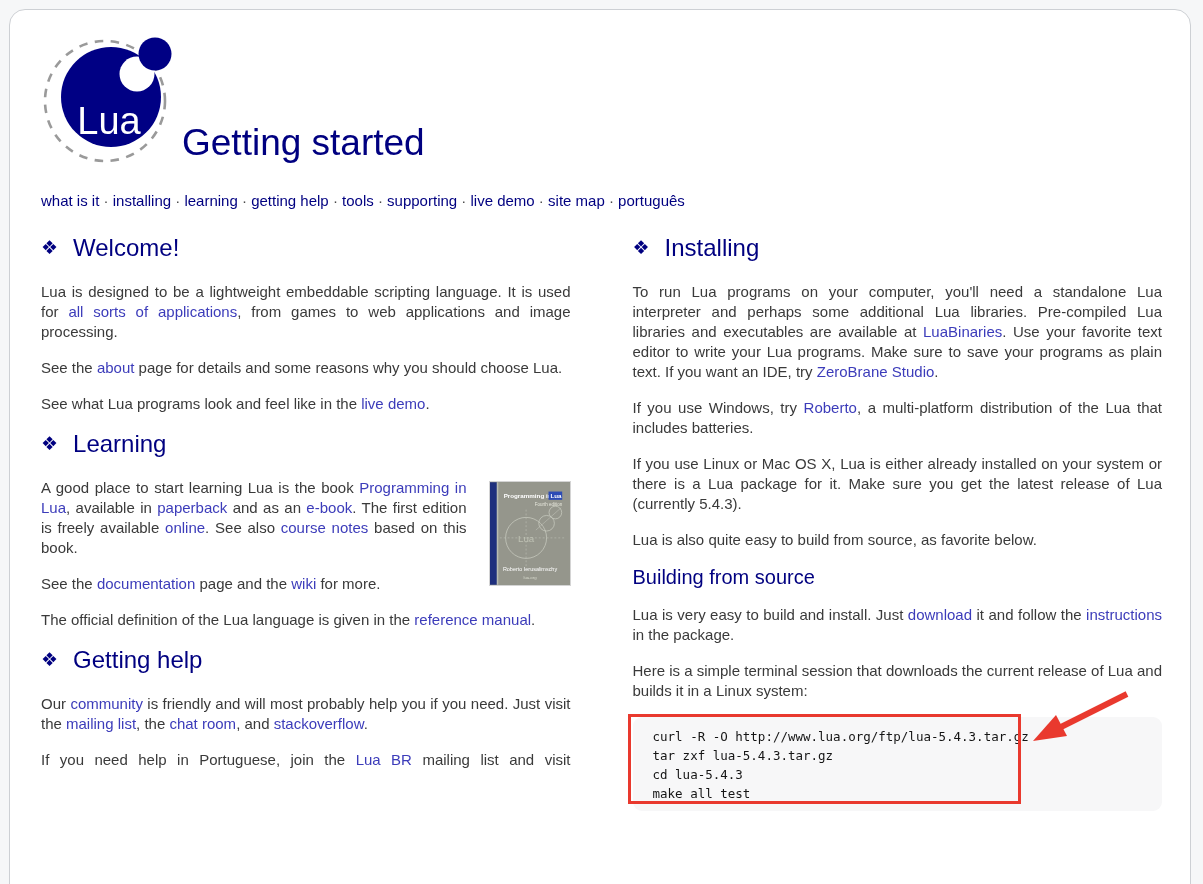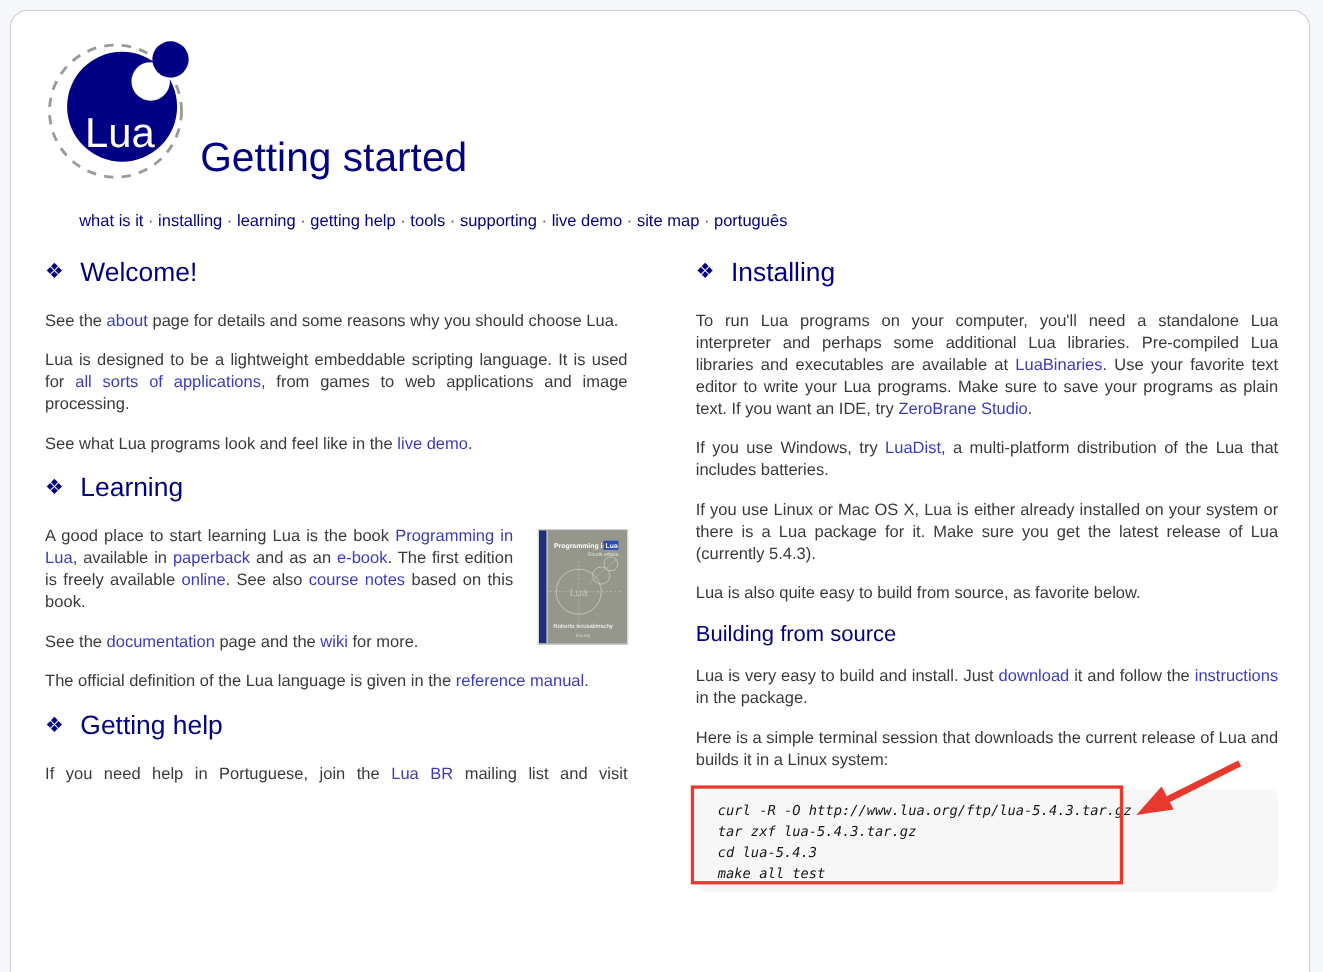--- a/index.html
+++ b/index.html
@@ -16,37 +16,37 @@
   .card{
     position:absolute;left:9px;top:9px;width:1182px;height:930px;
     background:var(--card);
     border:1px solid #cdd0d4;border-radius:16px;
   }
   .logo{position:absolute;left:31px;top:26px;width:132px;height:132px;}
   .page-title{
     position:absolute;left:172px;top:112px;
     font-size:37px;color:var(--accent);white-space:nowrap;
   }
-  .nav{position:absolute;left:31px;top:182px;font-size:15px;white-space:nowrap;margin-left:31px;}
+  .nav{position:absolute;left:31px;top:182px;font-size:15px;white-space:nowrap;}
   .navlink{color:var(--accent);text-decoration:none;}
   .navsep{color:#4a4a4a;}
   .cols{position:absolute;left:31px;top:218px;width:1121px;display:flex;gap:62px;}
   .col{width:537px;}
   h2{font-size:24px;color:var(--accent);font-weight:400;margin:6px 0 20px;clear:both;}
   .hicon{font-size:19px;margin-right:15px;position:relative;top:-2px;}
   h3{font-size:20px;color:var(--accent);font-weight:400;margin:2px 0 16px;}
   p{font-size:15px;line-height:20px;color:var(--text);text-align:justify;margin:0 0 16px;}
   p.cut{text-align-last:justify;}
   .lnk{color:var(--link);text-decoration:none;}
   .book{
     float:right;width:82px;height:105px;margin:3px 0 10px 22px;
     border:1px solid #d4d4d4;background:#95968c;
   }
   .codewrap{position:relative;margin-top:0;}
-  .codebg{background:#f7f7f8;border-radius:9px;padding:10px 20px 8px;font-style:italic;}
+  .codebg{background:#f7f7f8;border-radius:9px;padding:10px 20px 8px;}
   pre{
     margin:0;font-family:"DejaVu Sans Mono",monospace;
     font-size:12.5px;line-height:19px;color:#151515;
   }
   .redbox{
     position:absolute;left:-5px;top:-3px;width:393px;height:90px;
     border:3px solid var(--ann);pointer-events:none;
   }
   .arrow{position:absolute;left:390px;top:-30px;width:112px;height:68px;pointer-events:none;}
 </style>
@@ -64,22 +64,22 @@
   </svg>
 
   <div class="page-title">Getting started</div>
 
   <nav class="nav" id="main-nav"><a class="navlink" href="#">what is it</a><span class="navsep"> · </span><a class="navlink" href="#">installing</a><span class="navsep"> · </span><a class="navlink" href="#">learning</a><span class="navsep"> · </span><a class="navlink" href="#">getting help</a><span class="navsep"> · </span><a class="navlink" href="#">tools</a><span class="navsep"> · </span><a class="navlink" href="#">supporting</a><span class="navsep"> · </span><a class="navlink" href="#">live demo</a><span class="navsep"> · </span><a class="navlink" href="#">site map</a><span class="navsep"> · </span><a class="navlink" href="#">português</a></nav>
 
   <div class="cols">
     <div class="col" id="col-left">
         <section class="sec">
           <h2><span class="hicon">❖</span><span>Welcome!</span></h2>
+          <p><span>Lua is designed to be a lightweight embeddable scripting language. It is used for </span><a class="lnk" href="#">all sorts of applications</a><span>, from games to web applications and image processing.</span></p>
           <p><span>See the </span><a class="lnk" href="#">about</a><span> page for details and some reasons why you should choose Lua.</span></p>
-          <p><span>Lua is designed to be a lightweight embeddable scripting language. It is used for </span><a class="lnk" href="#">all sorts of applications</a><span>, from games to web applications and image processing.</span></p>
           <p><span>See what Lua programs look and feel like in the </span><a class="lnk" href="#">live demo</a><span>.</span></p>
         </section>
         <section class="sec">
           <h2><span class="hicon">❖</span><span>Learning</span></h2>
           <svg class="book" id="book-cover" viewBox="0 0 82 105">
     <rect x="0" y="0" width="82" height="105" fill="#95968c"></rect>
     <rect x="0" y="0" width="7" height="105" fill="#1e2f7d"></rect>
     <rect x="7" y="0" width="1.5" height="105" fill="#b9bcb2"></rect>
     <g stroke="#cfd2c6" stroke-width="0.8" fill="none" opacity="0.85">
       <circle cx="37" cy="57" r="21"></circle>
@@ -96,28 +96,29 @@
     <text x="74" y="24" text-anchor="end" font-family="Liberation Sans, sans-serif" font-size="4.6" fill="#e6e6dc">Fourth edition</text>
     <text x="41" y="91" text-anchor="middle" font-family="Liberation Sans, sans-serif" font-size="5.6" fill="#ffffff">Roberto Ierusalimschy</text>
     <text x="41" y="99" text-anchor="middle" font-family="Liberation Sans, sans-serif" font-size="4.4" fill="#d9dbce">lua.org</text>
   </svg>
           <p><span>A good place to start learning Lua is the book </span><a class="lnk" href="#">Programming in Lua</a><span>, available in </span><a class="lnk" href="#">paperback</a><span> and as an </span><a class="lnk" href="#">e-book</a><span>. The first edition is freely available </span><a class="lnk" href="#">online</a><span>. See also </span><a class="lnk" href="#">course notes</a><span> based on this book.</span></p>
           <p><span>See the </span><a class="lnk" href="#">documentation</a><span> page and the </span><a class="lnk" href="#">wiki</a><span> for more.</span></p>
           <p><span>The official definition of the Lua language is given in the </span><a class="lnk" href="#">reference manual</a><span>.</span></p>
         </section>
         <section class="sec">
           <h2><span class="hicon">❖</span><span>Getting help</span></h2>
+          <p><span>Our </span><a class="lnk" href="#">community</a><span> is friendly and will most probably help you if you need. Just visit the </span><a class="lnk" href="#">mailing list</a><span>, the </span><a class="lnk" href="#">chat room</a><span>, and </span><a class="lnk" href="#">stackoverflow</a><span>.</span></p>
           <p class="cut"><span>If you need help in Portuguese, join the </span><a class="lnk" href="#">Lua BR</a><span> mailing list and visit</span></p>
         </section>
       </div>
     <div class="col" id="col-right">
         <section class="sec">
           <h2><span class="hicon">❖</span><span>Installing</span></h2>
           <p><span>To run Lua programs on your computer, you'll need a standalone Lua interpreter and perhaps some additional Lua libraries. Pre-compiled Lua libraries and executables are available at </span><a class="lnk" href="#">LuaBinaries</a><span>. Use your favorite text editor to write your Lua programs. Make sure to save your programs as plain text. If you want an IDE, try </span><a class="lnk" href="#">ZeroBrane Studio</a><span>.</span></p>
-          <p><span>If you use Windows, try </span><a class="lnk" href="#">LuaDist</a><span>, a multi-platform distribution of the Lua that includes batteries.</span></p>
+          <p><span>If you use Windows, try </span><a class="lnk" href="#">Roberto</a><span>, a multi-platform distribution of the Lua that includes batteries.</span></p>
           <p><span>If you use Linux or Mac OS X, Lua is either already installed on your system or there is a Lua package for it. Make sure you get the latest release of Lua (currently 5.4.3).</span></p>
           <p><span>Lua is also quite easy to build from source, as favorite below.</span></p>
           <h3>Building from source</h3>
           <p><span>Lua is very easy to build and install. Just </span><a class="lnk" href="#">download</a><span> it and follow the </span><a class="lnk" href="#">instructions</a><span> in the package.</span></p>
           <p><span>Here is a simple terminal session that downloads the current release of Lua and builds it in a Linux system:</span></p>
           <div class="codewrap" id="code-wrap">
     <div class="codebg">
       <pre id="code-pre">curl -R -O http://www.lua.org/ftp/lua-5.4.3.tar.gz
 tar zxf lua-5.4.3.tar.gz
 cd lua-5.4.3

